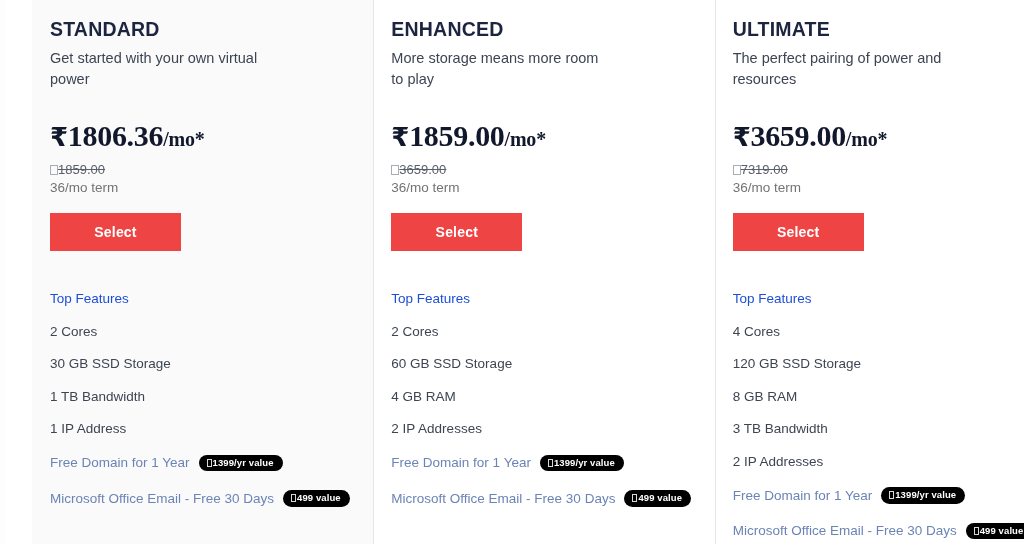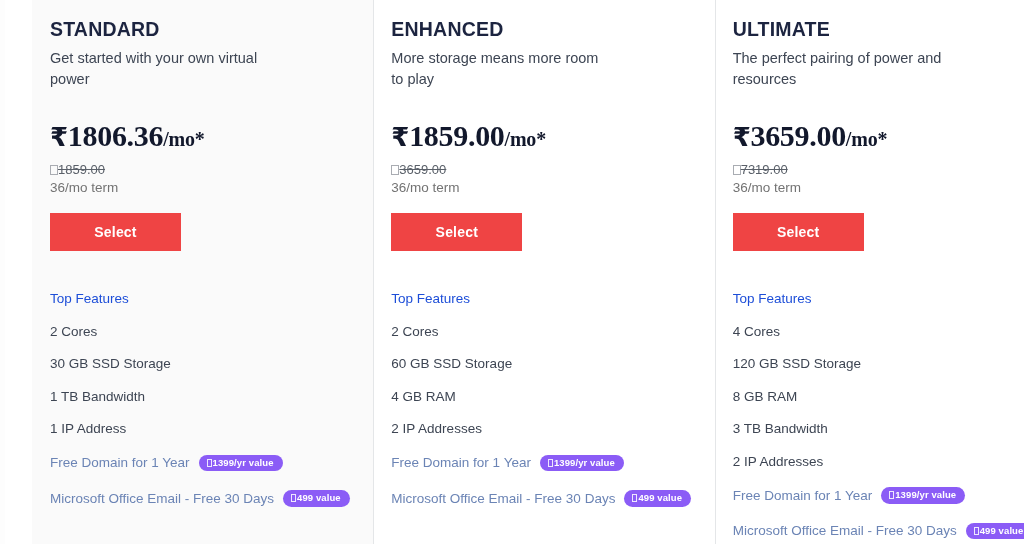--- a/index.html
+++ b/index.html
@@ -172,21 +172,21 @@
 
   .feature-item.promo {
     color: #6b84b5;
     display: flex;
     align-items: center;
   }
 
   .badge {
     display: inline-flex;
     align-items: center;
-    background: #8b5cf6;
+    background: #000000;
     color: #ffffff;
     font-size: 9.5px;
     font-weight: bold;
     border-radius: 9px;
     padding: 3px 9px 4px 8px;
     margin-left: 9px;
     line-height: 1;
     white-space: nowrap;
     letter-spacing: 0.1px;
   }

